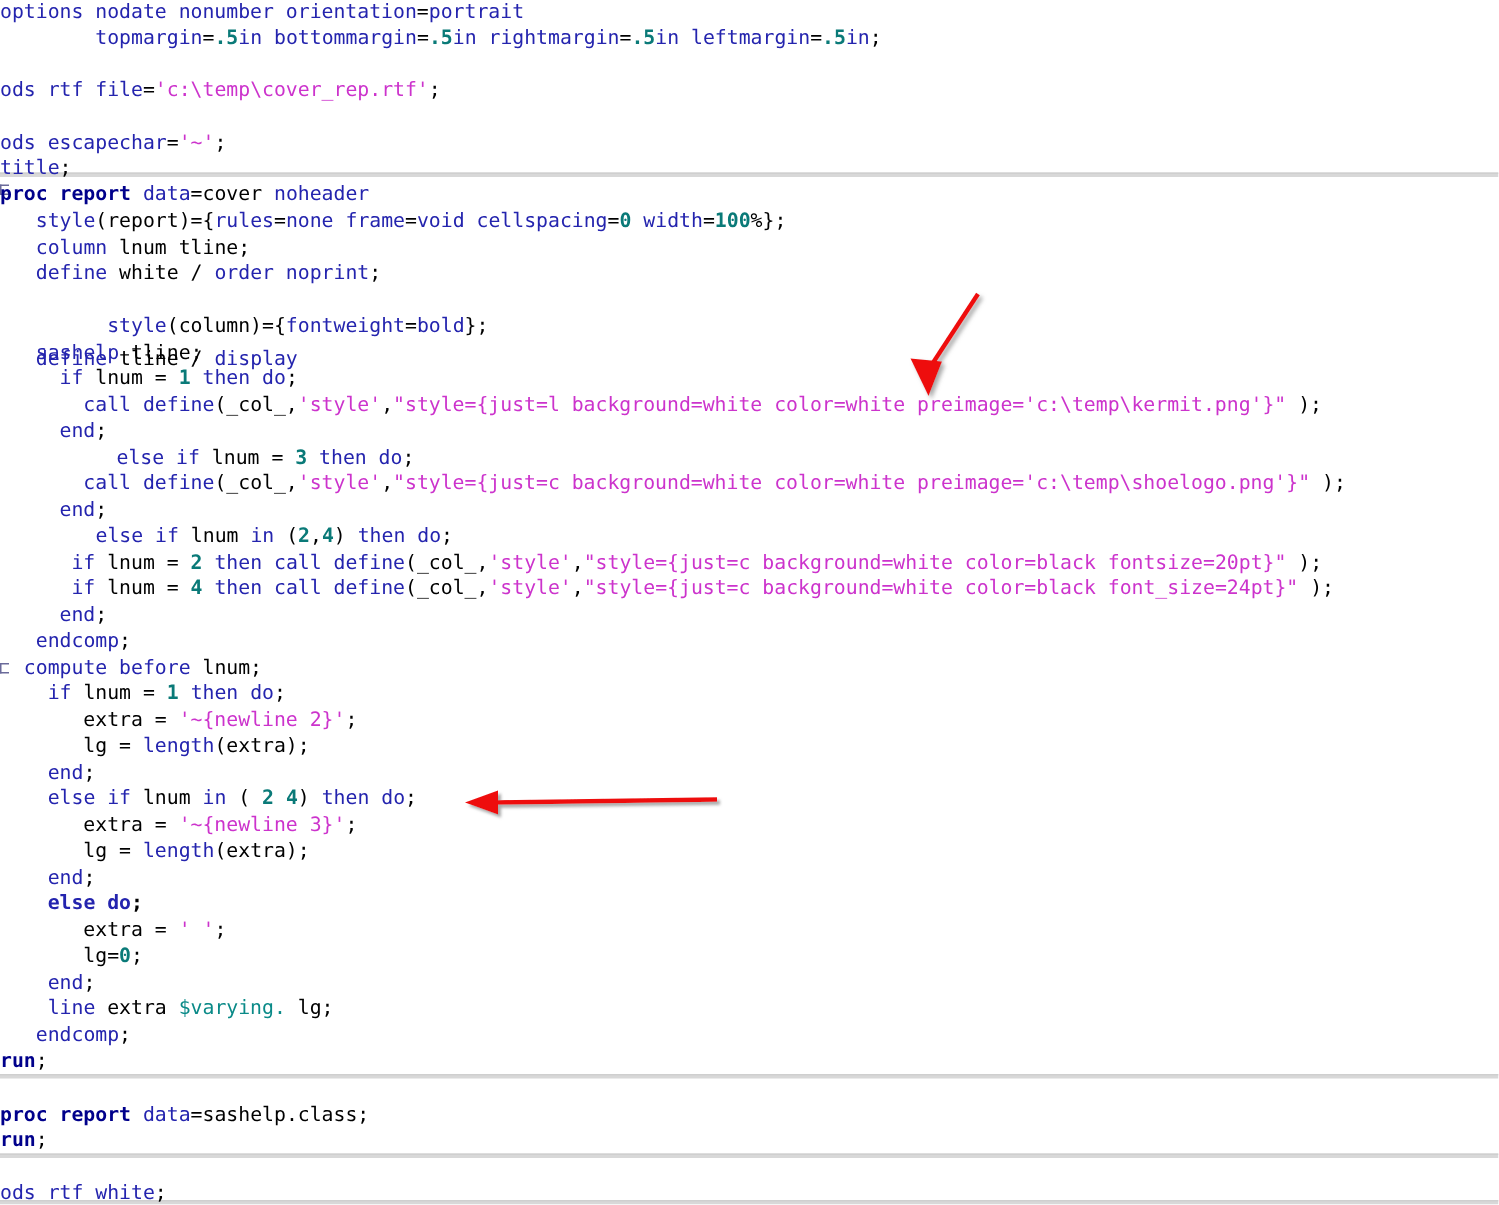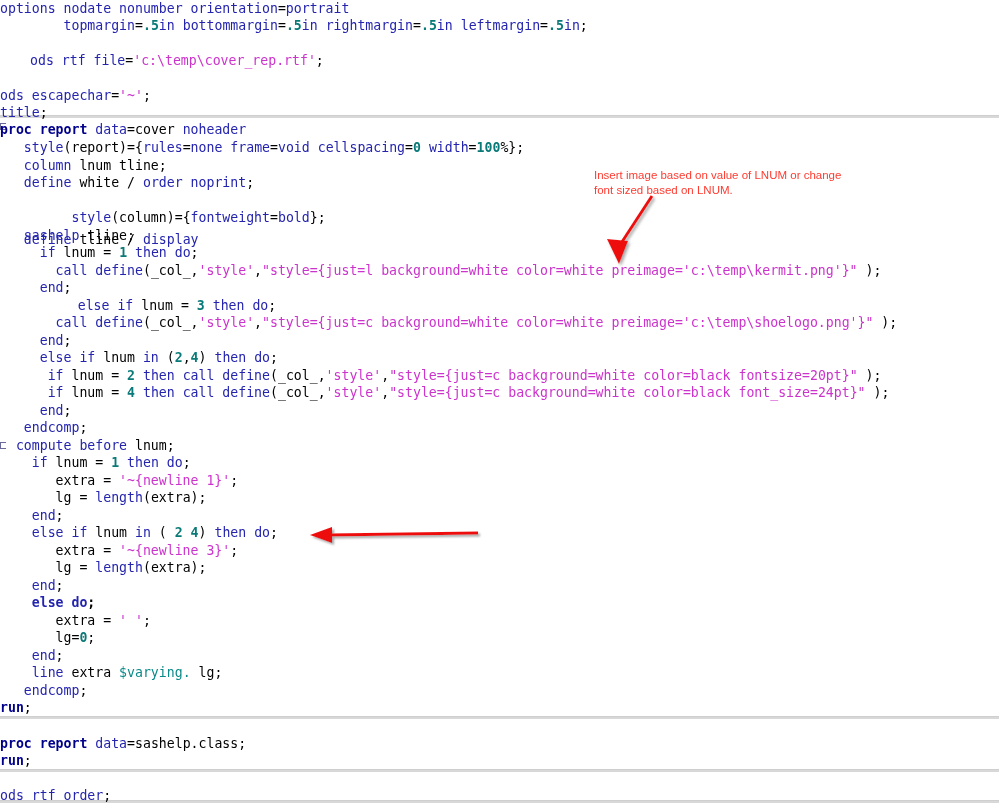--- a/index.html
+++ b/index.html
@@ -99,21 +99,21 @@
 
   <div class="fold-marker" style="top:123px;"></div>
   <div class="fold-marker" style="top:442px;"></div>
 
   <div class="code-area">
 
     <div class="ln" style="top:0px; position:absolute;"><span class="kw">options nodate nonumber orientation</span><span class="punct">=</span><span class="kw">portrait</span></div>
 
     <div class="ln" style="top:17px; position:absolute;"><span class="plain">        </span><span class="kw">topmargin</span><span class="punct">=</span><span class="num">.5</span><span class="kw">in</span><span class="plain"> </span><span class="kw">bottommargin</span><span class="punct">=</span><span class="num">.5</span><span class="kw">in</span><span class="plain"> </span><span class="kw">rightmargin</span><span class="punct">=</span><span class="num">.5</span><span class="kw">in</span><span class="plain"> </span><span class="kw">leftmargin</span><span class="punct">=</span><span class="num">.5</span><span class="kw">in</span><span class="punct">;</span></div>
 
-    <div class="ln" style="top:52px; position:absolute;padding-left:30px;"><span class="kw">ods rtf file</span><span class="punct">=</span><span class="str">'c:\temp\cover_rep.rtf'</span><span class="punct">;</span></div>
+    <div class="ln" style="top:52px; position:absolute;"><span class="kw">ods rtf file</span><span class="punct">=</span><span class="str">'c:\temp\cover_rep.rtf'</span><span class="punct">;</span></div>
 
     <div class="ln" style="top:87px; position:absolute;"><span class="kw">ods escapechar</span><span class="punct">=</span><span class="str">'~'</span><span class="punct">;</span></div>
 
     <div class="ln" style="top:104px; position:absolute;"><span class="kw">title</span><span class="punct">;</span></div>
 
     <div class="ln" style="top:121px; position:absolute;"><span class="kwb">proc report</span><span class="plain"> </span><span class="kw">data</span><span class="punct">=</span><span class="plain">cover </span><span class="kw">noheader</span></div>
 
     <div class="ln" style="top:139px; position:absolute;"><span class="plain">   </span><span class="kw">style</span><span class="punct">(report)={</span><span class="kw">rules</span><span class="punct">=</span><span class="kw">none</span><span class="plain"> </span><span class="kw">frame</span><span class="punct">=</span><span class="kw">void</span><span class="plain"> </span><span class="kw">cellspacing</span><span class="punct">=</span><span class="num">0</span><span class="plain"> </span><span class="kw">width</span><span class="punct">=</span><span class="num">100</span><span class="punct">%};</span></div>
 
     <div class="ln" style="top:157px; position:absolute;"><span class="plain">   </span><span class="kw">column</span><span class="plain"> lnum tline;</span></div>
@@ -131,35 +131,35 @@
     <div class="ln" style="top:262px; position:absolute;"><span class="plain">       </span><span class="kw">call define</span><span class="punct">(</span><span class="plain">_col_,</span><span class="str">'style'</span><span class="punct">,</span><span class="str">"style={just=l background=white color=white preimage='c:\temp\kermit.png'}"</span><span class="punct"> );</span></div>
 
     <div class="ln" style="top:279px; position:absolute;"><span class="plain">     </span><span class="kw">end</span><span class="punct">;</span></div>
 
     <div class="ln" style="top:297px; position:absolute;margin-left:38px;"><span class="plain">     </span><span class="kw">else if</span><span class="plain"> lnum = </span><span class="num">3</span><span class="plain"> </span><span class="kw">then do</span><span class="punct">;</span></div>
 
     <div class="ln" style="top:314px; position:absolute;"><span class="plain">       </span><span class="kw">call define</span><span class="punct">(</span><span class="plain">_col_,</span><span class="str">'style'</span><span class="punct">,</span><span class="str">"style={just=c background=white color=white preimage='c:\temp\shoelogo.png'}"</span><span class="punct"> );</span></div>
 
     <div class="ln" style="top:332px; position:absolute;"><span class="plain">     </span><span class="kw">end</span><span class="punct">;</span></div>
 
-    <div class="ln" style="top:349px; position:absolute;"><span class="plain">     </span><span class="kw">else if</span><span class="plain"> lnum </span><span class="kw">in</span><span class="plain"> (</span><span class="num">2</span><span class="plain">,</span><span class="num">4</span><span class="plain">) </span><span class="kw">then do</span><span class="punct">;</span></div>
+    <div class="ln" style="top:349px; position:absolute;padding-left:24px;"><span class="plain">     </span><span class="kw">else if</span><span class="plain"> lnum </span><span class="kw">in</span><span class="plain"> (</span><span class="num">2</span><span class="plain">,</span><span class="num">4</span><span class="plain">) </span><span class="kw">then do</span><span class="punct">;</span></div>
 
     <div class="ln" style="top:367px; position:absolute;"><span class="plain">      </span><span class="kw">if</span><span class="plain"> lnum = </span><span class="num">2</span><span class="plain"> </span><span class="kw">then call define</span><span class="punct">(</span><span class="plain">_col_,</span><span class="str">'style'</span><span class="punct">,</span><span class="str">"style={just=c background=white color=black fontsize=20pt}"</span><span class="punct"> );</span></div>
 
     <div class="ln" style="top:384px; position:absolute;"><span class="plain">      </span><span class="kw">if</span><span class="plain"> lnum = </span><span class="num">4</span><span class="plain"> </span><span class="kw">then call define</span><span class="punct">(</span><span class="plain">_col_,</span><span class="str">'style'</span><span class="punct">,</span><span class="str">"style={just=c background=white color=black font_size=24pt}"</span><span class="punct"> );</span></div>
 
     <div class="ln" style="top:402px; position:absolute;"><span class="plain">     </span><span class="kw">end</span><span class="punct">;</span></div>
 
     <div class="ln" style="top:419px; position:absolute;"><span class="plain">   </span><span class="kw">endcomp</span><span class="punct">;</span></div>
 
     <div class="ln" style="top:437px; position:absolute;text-align:center;"><span class="plain">  </span><span class="kw">compute before</span><span class="plain"> lnum;</span></div>
 
     <div class="ln" style="top:454px; position:absolute;"><span class="plain">    </span><span class="kw">if</span><span class="plain"> lnum = </span><span class="num">1</span><span class="plain"> </span><span class="kw">then do</span><span class="punct">;</span></div>
 
-    <div class="ln" style="top:472px; position:absolute;"><span class="plain">       extra = </span><span class="str">'~{newline 1}'</span><span class="punct">;</span></div>
+    <div class="ln" style="top:472px; position:absolute;"><span class="plain">       extra = </span><span class="str">'~{newline 2}'</span><span class="punct">;</span></div>
 
     <div class="ln" style="top:489px; position:absolute;"><span class="plain">       lg = </span><span class="kw">length</span><span class="punct">(</span><span class="plain">extra</span><span class="punct">);</span></div>
 
     <div class="ln" style="top:507px; position:absolute;"><span class="plain">    </span><span class="kw">end</span><span class="punct">;</span></div>
 
     <div class="ln" style="top:524px; position:absolute;"><span class="plain">    </span><span class="kw">else if</span><span class="plain"> lnum </span><span class="kw">in</span><span class="plain"> ( </span><span class="num">2</span><span class="plain"> </span><span class="num">4</span><span class="plain">) </span><span class="kw">then do</span><span class="punct">;</span></div>
 
     <div class="ln" style="top:542px; position:absolute;"><span class="plain">       extra = </span><span class="str">'~{newline 3}'</span><span class="punct">;</span></div>
 
     <div class="ln" style="top:559px; position:absolute;"><span class="plain">       lg = </span><span class="kw">length</span><span class="punct">(</span><span class="plain">extra</span><span class="punct">);</span></div>
@@ -177,26 +177,24 @@
     <div class="ln" style="top:664px; position:absolute;"><span class="plain">    </span><span class="kw">line</span><span class="plain"> extra </span><span class="fmt">$varying.</span><span class="plain"> lg;</span></div>
 
     <div class="ln" style="top:682px; position:absolute;"><span class="plain">   </span><span class="kw">endcomp</span><span class="punct">;</span></div>
 
     <div class="ln" style="top:699px; position:absolute;"><span class="kwb">run</span><span class="punct">;</span></div>
 
     <div class="ln" style="top:735px; position:absolute;text-align:center;"><span class="kwb">proc report</span><span class="plain"> </span><span class="kw">data</span><span class="punct">=</span><span class="plain">sashelp.class;</span></div>
 
     <div class="ln" style="top:752px; position:absolute;"><span class="kwb">run</span><span class="punct">;</span></div>
 
-    <div class="ln" style="top:787px; position:absolute;"><span class="kw">ods rtf order</span><span class="punct">;</span></div>
+    <div class="ln" style="top:787px; position:absolute;"><span class="kw">ods rtf white</span><span class="punct">;</span></div>
 
   </div>
 
-  <div class="annot a1">Insert image based on value of LNUM  or change
-font sized based on LNUM.</div>
   <svg class="arrow-svg arrow1" width="70" height="78" viewBox="0 0 70 78">
     <defs>
       <filter id="sh1" x="-40%" y="-40%" width="200%" height="200%">
         <feDropShadow dx="2" dy="2" stdDeviation="1.4" flood-color="#999999" flood-opacity="0.85"></feDropShadow>
       </filter>
     </defs>
     <g filter="url(#sh1)">
       <line x1="56" y1="4" x2="22" y2="56" stroke="#ee1111" stroke-width="3"></line>
       <polygon points="23,72 11,47 32,49" fill="#ee1111"></polygon>
     </g>

